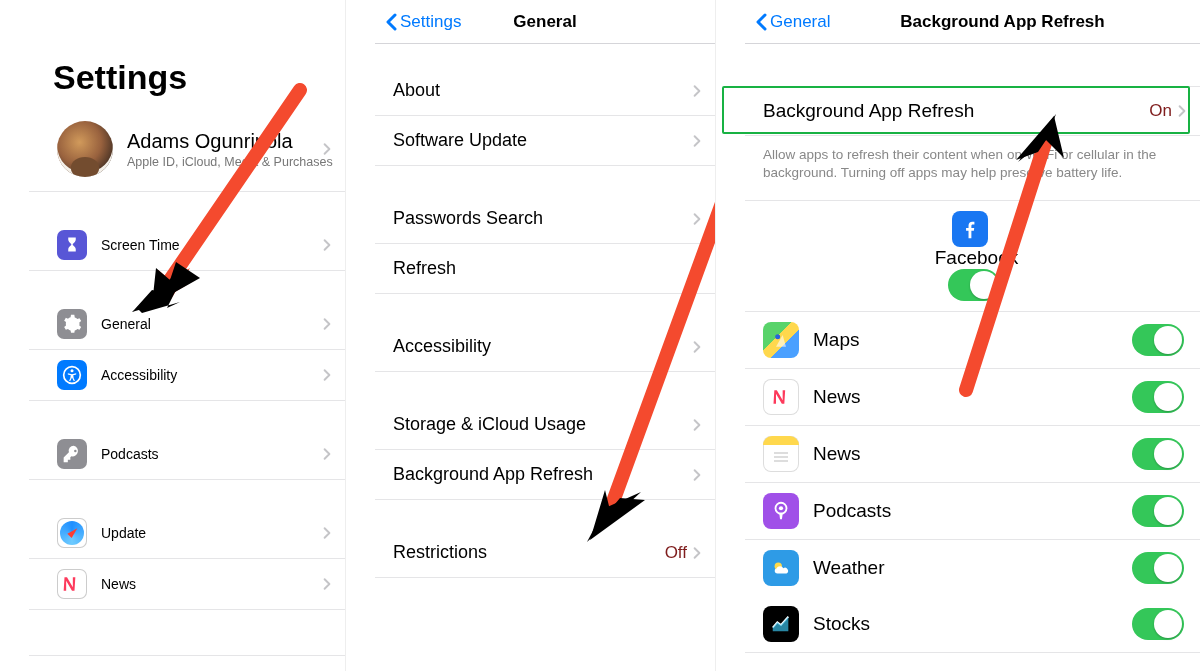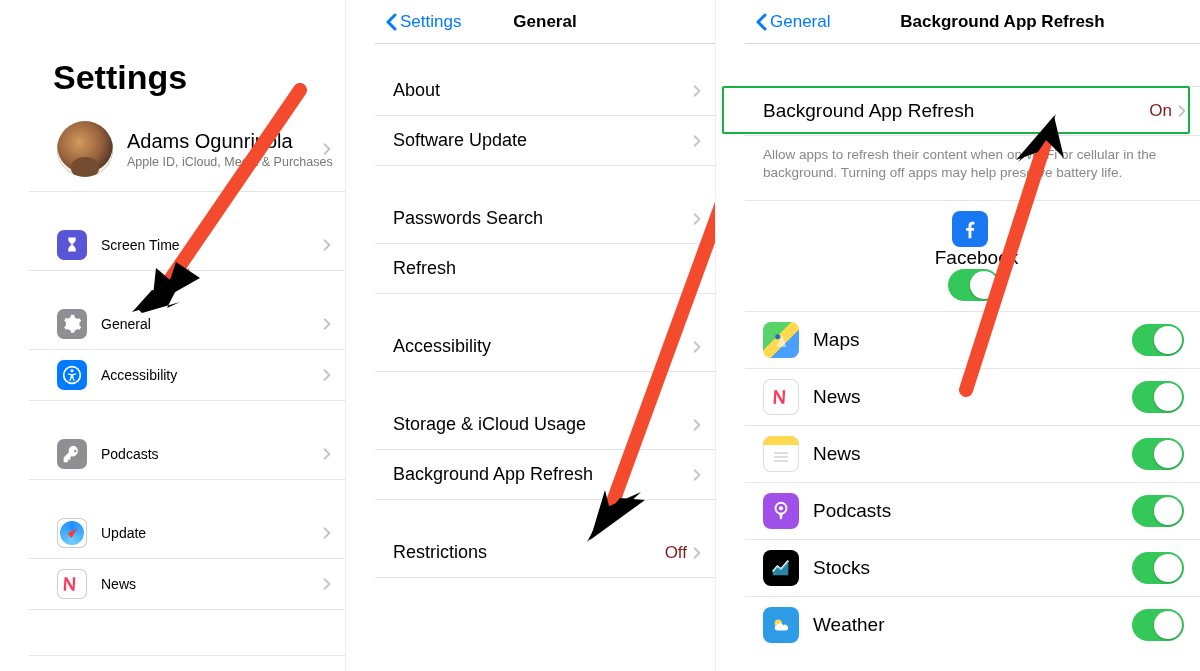--- a/index.html
+++ b/index.html
@@ -459,38 +459,38 @@
     <div class="icon ic-podcasts">
         <svg class="svg22" viewBox="0 0 24 24">
           <circle cx="12" cy="9" r="6" fill="none" stroke="#fff" stroke-width="2"></circle>
           <circle cx="12" cy="9" r="2.3" fill="#fff"></circle>
           <path fill="#fff" d="M10 14h4l-1 7h-2z"></path>
         </svg>
       </div>
     <span class="label">Podcasts</span>
     <div class="toggle"></div>
   </div>
-  <div class="row">
-    <div class="icon ic-stocks">
-        <svg class="svg22" viewBox="0 0 24 24">
-          <polyline points="3,16 8,10 12,13 20,4" fill="none" stroke="#fff" stroke-width="2"></polyline>
-          <polyline points="3,16 8,10 12,13 20,4 20,20 3,20" fill="#39bfe8" opacity=".7"></polyline>
-        </svg>
-      </div>
-    <span class="label">Stocks</span>
-    <div class="toggle"></div>
-  </div>
   <div class="row noborder">
     <div class="icon ic-weather">
         <svg class="svg22" viewBox="0 0 24 24">
           <circle cx="9" cy="10" r="4" fill="#ffd94a"></circle>
           <path fill="#fff" d="M7 14a4 4 0 014-4c1.5 0 2.8.9 3.5 2.2A3 3 0 1118 18H8a3 3 0 01-1-5.8z"></path>
         </svg>
       </div>
     <span class="label">Weather</span>
+    <div class="toggle"></div>
+  </div>
+  <div class="row">
+    <div class="icon ic-stocks">
+        <svg class="svg22" viewBox="0 0 24 24">
+          <polyline points="3,16 8,10 12,13 20,4" fill="none" stroke="#fff" stroke-width="2"></polyline>
+          <polyline points="3,16 8,10 12,13 20,4 20,20 3,20" fill="#39bfe8" opacity=".7"></polyline>
+        </svg>
+      </div>
+    <span class="label">Stocks</span>
     <div class="toggle"></div>
   </div>
 
   <div class="highlight-box"></div>
 
   <div class="arrow" style="left:230px; top:110px;">
     <svg width="130" height="290">
       <path d="M20 280 L100 30" stroke="#f44a2e" stroke-width="14" stroke-linecap="round"></path>
       <polygon points="108,6 70,50 92,42 100,30 118,48"></polygon>
       <polygon points="110,4 72,52 100,30"></polygon>

